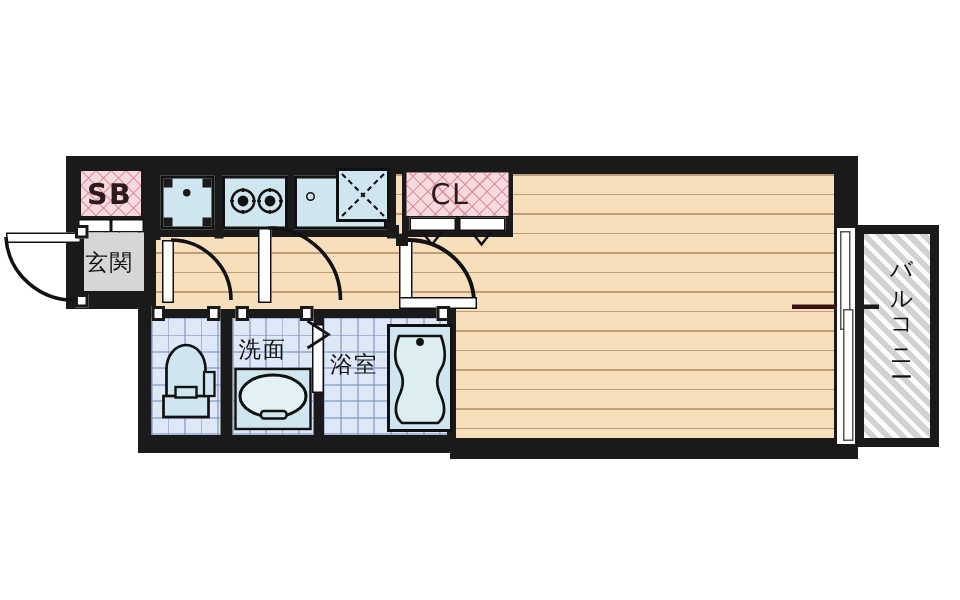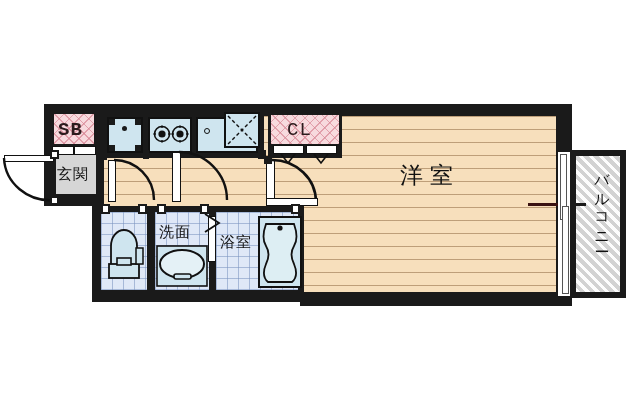--- a/index.html
+++ b/index.html
@@ -34,21 +34,21 @@
   .floor-balcony{
     background:#d2d2d2;
     background-image:repeating-linear-gradient(45deg,
        rgba(255,255,255,.95) 0 3px, rgba(0,0,0,0) 3px 7px);
   }
 
   
   .fix{background:#cfe5ef;border:2px solid #111;}
 
   
-  .lbl{color:#111;line-height:1;white-space:nowrap;font-family:Liberation Mono, monospace;}
+  .lbl{color:#111;line-height:1;white-space:nowrap;}
   .lbl-room{font-size:23px;letter-spacing:7px;font-weight:400;}
   .lbl-size{font-size:23px;letter-spacing:4px;}
   .lbl-sm{font-size:15px;letter-spacing:1px;}
   .lbl-sb{font-size:19px;font-weight:600;letter-spacing:1px;color:#2b1b1d;}
   .lbl-cl{font-size:19px;letter-spacing:1px;color:#2b1b1d;}
   .lbl-vert{font-size:15px;writing-mode:vertical-rl;letter-spacing:3px;color:#111;}
 
   
   .leaf{background:#fff;border:1.5px solid #111;}
   svg{display:block;overflow:visible;}
@@ -73,21 +73,20 @@
 
   <div class="abs wall" style="left:92px;top:288px;width:212px;height:14px;"></div>
 
   <div class="abs wall" style="left:92px;top:116px;width:12px;height:186px;"></div>
 
   <div class="abs wall" style="left:44px;top:104px;width:60px;height:12px;"></div>
   <div class="abs wall" style="left:44px;top:104px;width:12px;height:102px;"></div>
   <div class="abs wall" style="left:44px;top:194px;width:60px;height:12px;"></div>
 
   <div class="abs floor-wood" style="left:104px;top:116px;width:452px;height:176px;"></div>
-  <div class="abs lbl lbl-room" style="left:400px;top:166px;">洋室</div>
 
   <div class="abs" style="left:104px;top:114px;width:160px;height:44px;background:#1a1a1a;"></div>
 
   <div class="abs fix" style="left:107px;top:117px;width:36px;height:36px;"></div>
   <div class="abs" style="left:109px;top:119px;width:6px;height:6px;background:#1a1a1a;"></div>
   <div class="abs" style="left:135px;top:119px;width:6px;height:6px;background:#1a1a1a;"></div>
   <div class="abs" style="left:109px;top:145px;width:6px;height:6px;background:#1a1a1a;"></div>
   <div class="abs" style="left:135px;top:145px;width:6px;height:6px;background:#1a1a1a;"></div>
   <div class="abs" style="left:122px;top:126px;width:5px;height:5px;border-radius:50%;background:#1a1a1a;"></div>
 

